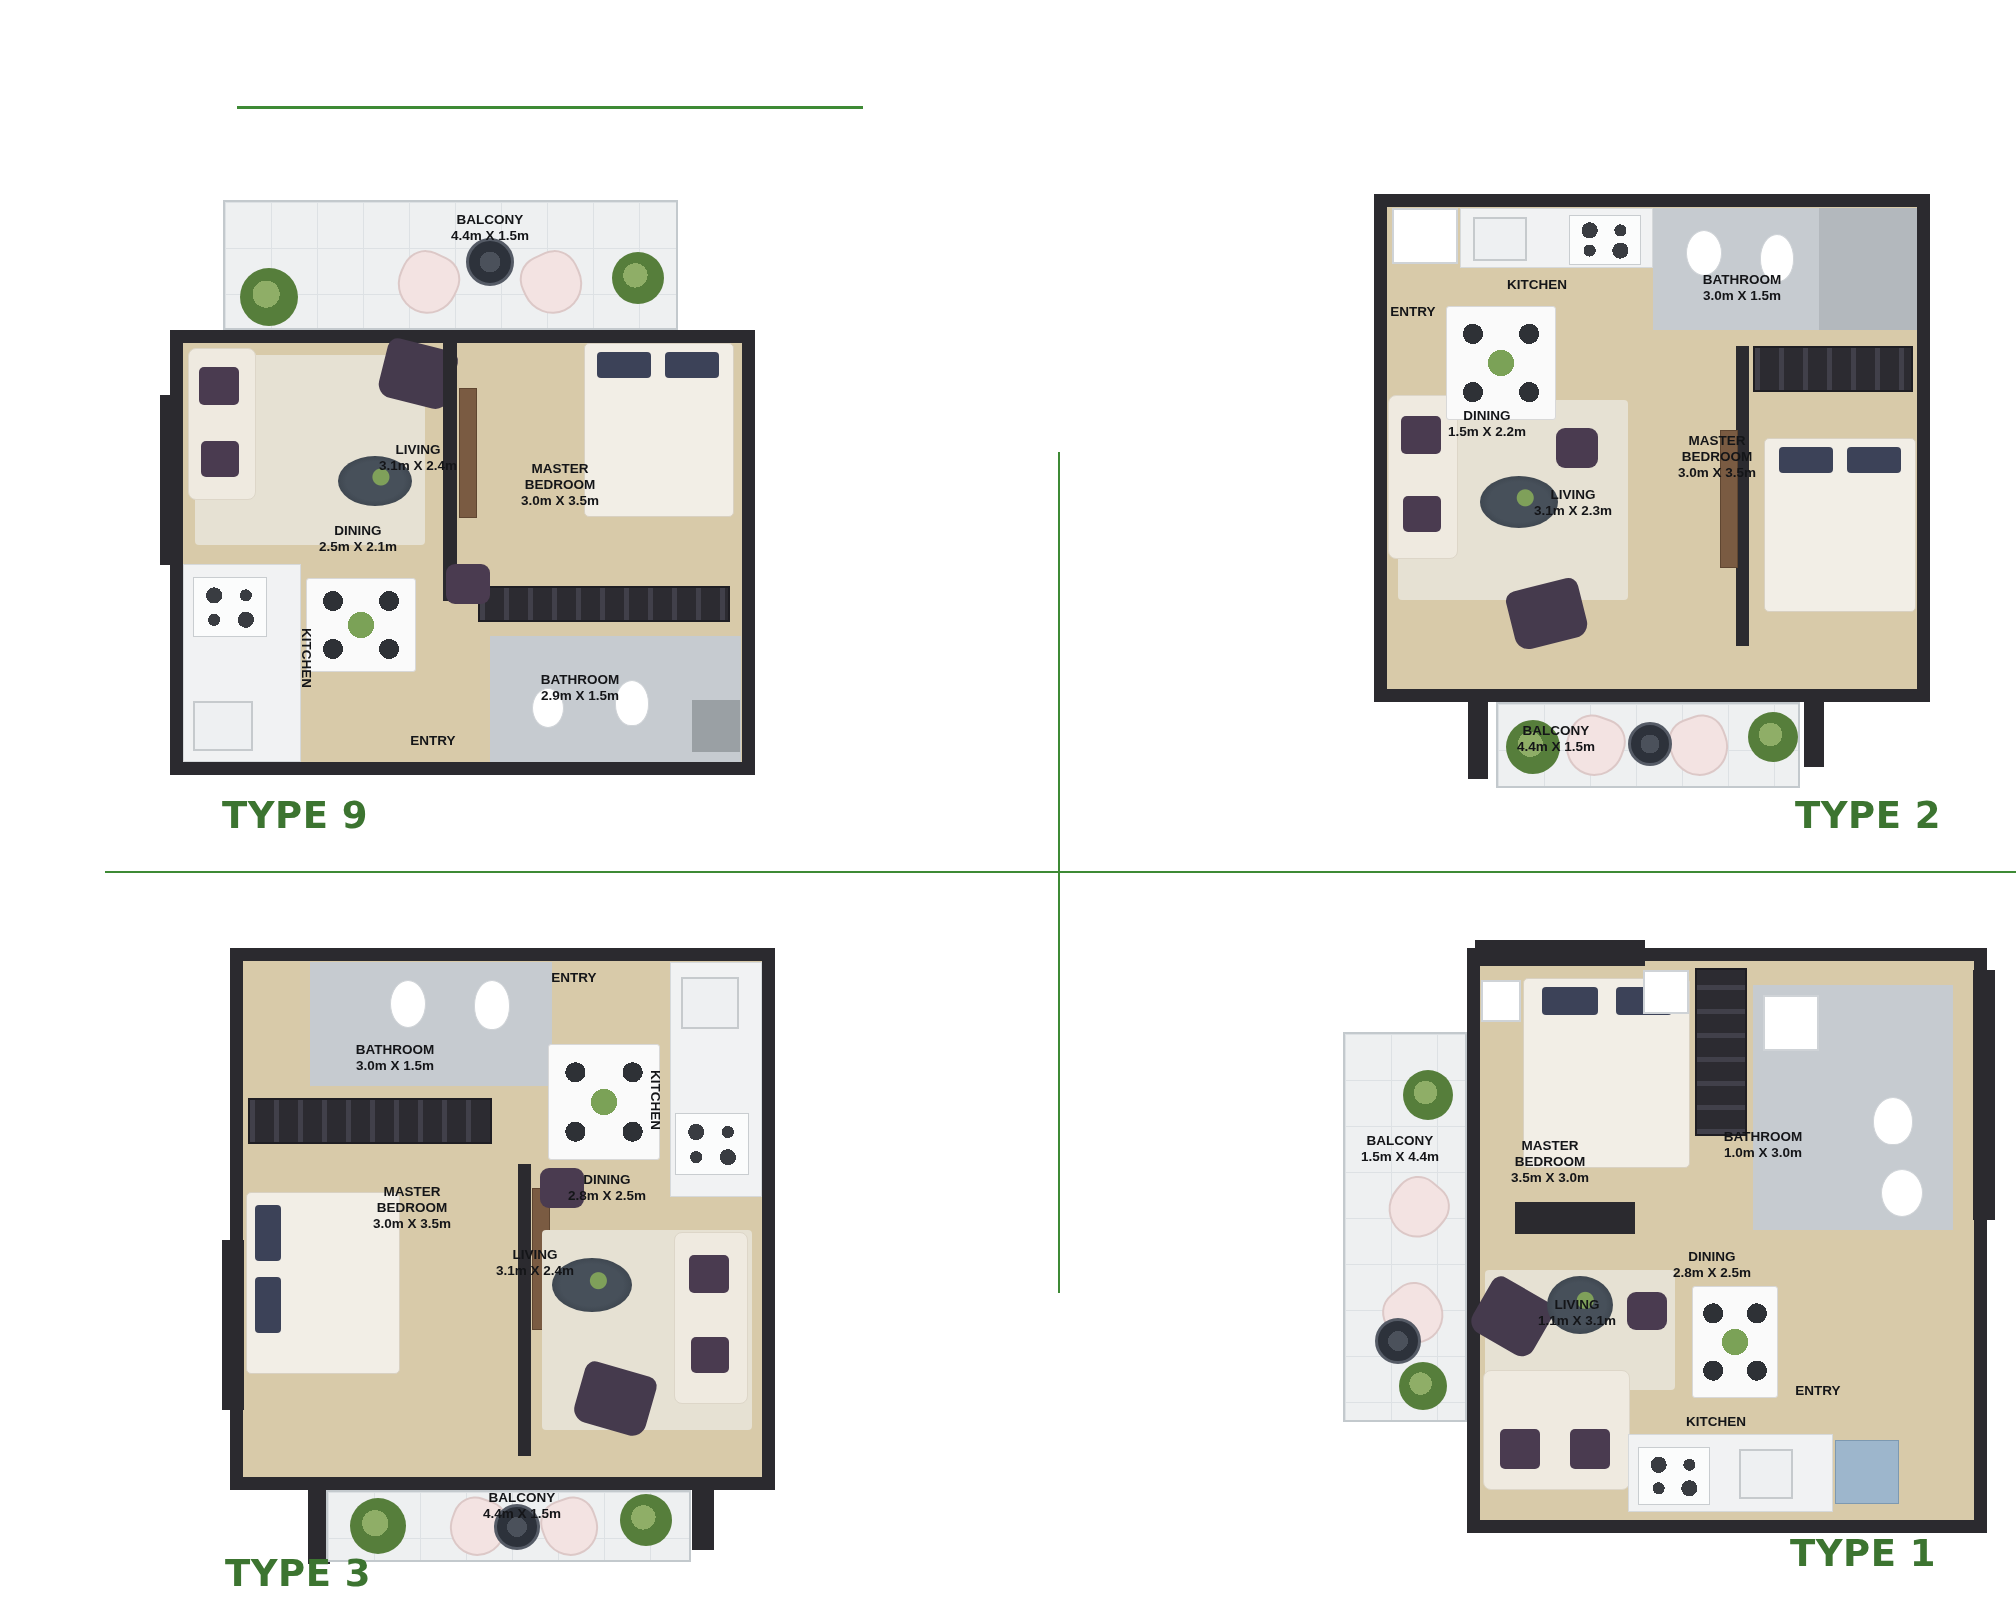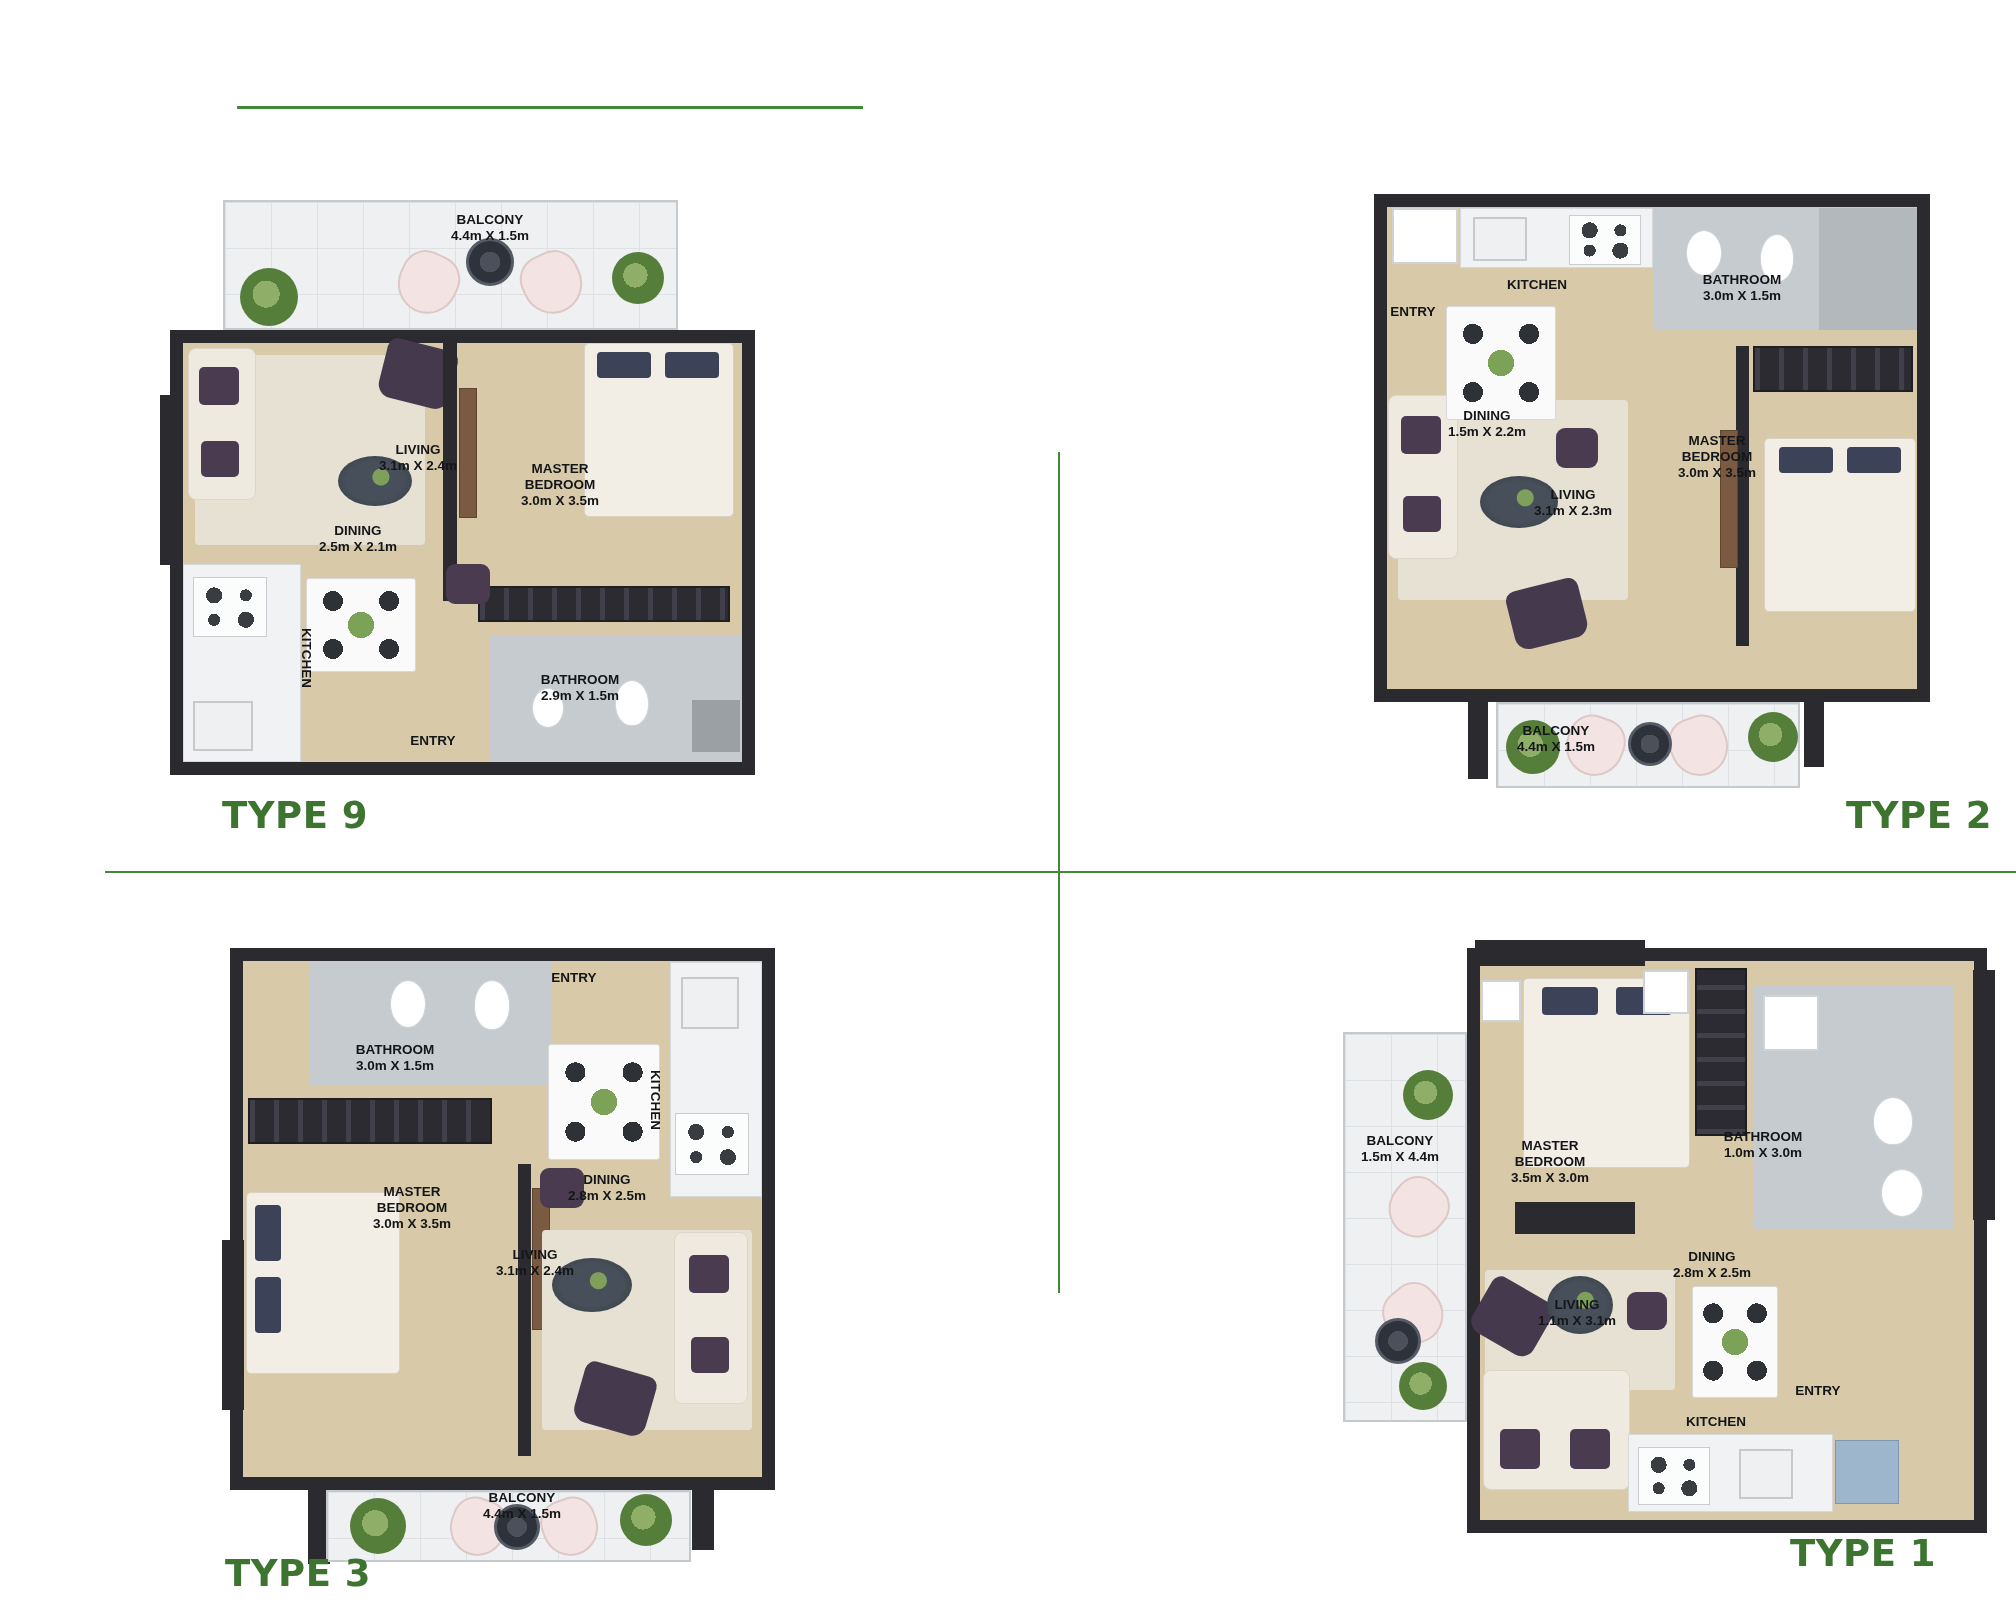--- a/index.html
+++ b/index.html
@@ -211,21 +211,21 @@
     </div>
     <div class="rlabel narrow" style="left:349px;top:267px">
       <span class="rname">MASTER BEDROOM</span>
       <span class="rdim">3.0m X 3.5m</span>
     </div>
     <div class="rlabel" style="left:188px;top:549px">
       <span class="rname">BALCONY</span>
       <span class="rdim">4.4m X 1.5m</span>
     </div>
   </div>
-  <div class="ptype" style="left:1846px;top:794px">TYPE 2</div>
+  <div class="ptype" style="left:1795px;top:794px">TYPE 2</div>
 
   <div class="plan" style="left:222px;top:940px;width:560px;height:630px">
     <div class="unit" style="left:8px;top:8px;width:545px;height:542px"></div>
     <div class="wall" style="left:0px;top:300px;width:22px;height:170px"></div>
     <div class="wall" style="left:86px;top:544px;width:22px;height:80px"></div>
     <div class="wall" style="left:470px;top:544px;width:22px;height:66px"></div>
     <div class="bath" style="left:88px;top:22px;width:242px;height:124px">
       <div class="sinkf" style="left:80px;top:18px;width:34px;height:46px"></div>
       <div class="toilet" style="left:164px;top:18px;width:34px;height:48px"></div>
     </div>

